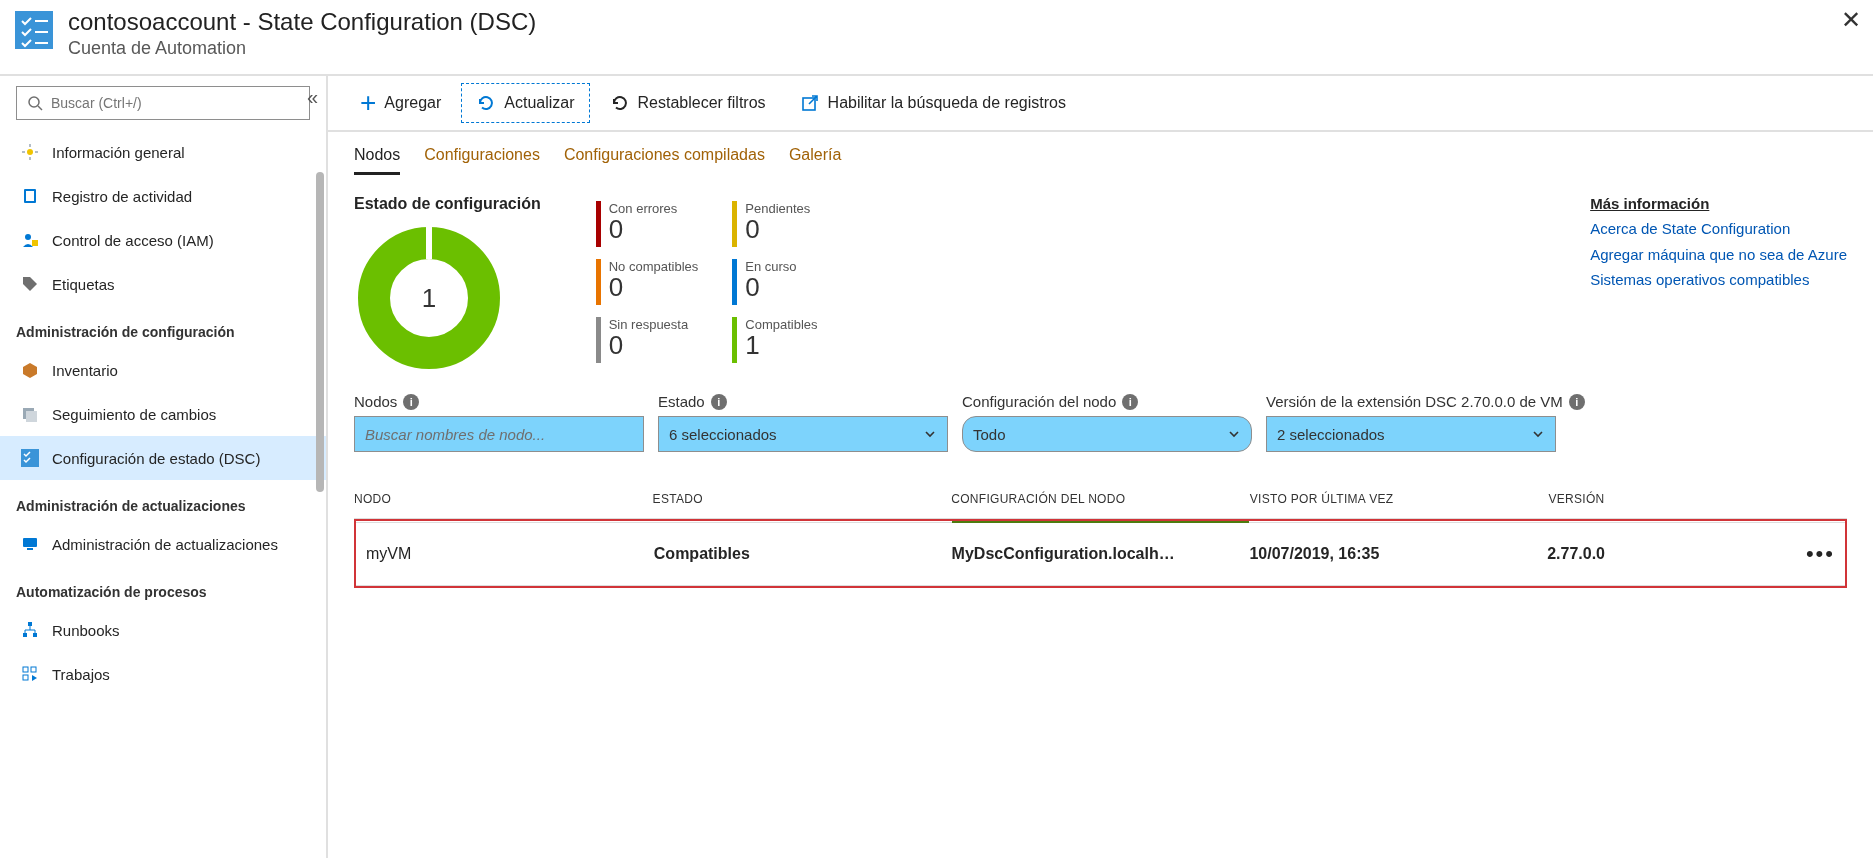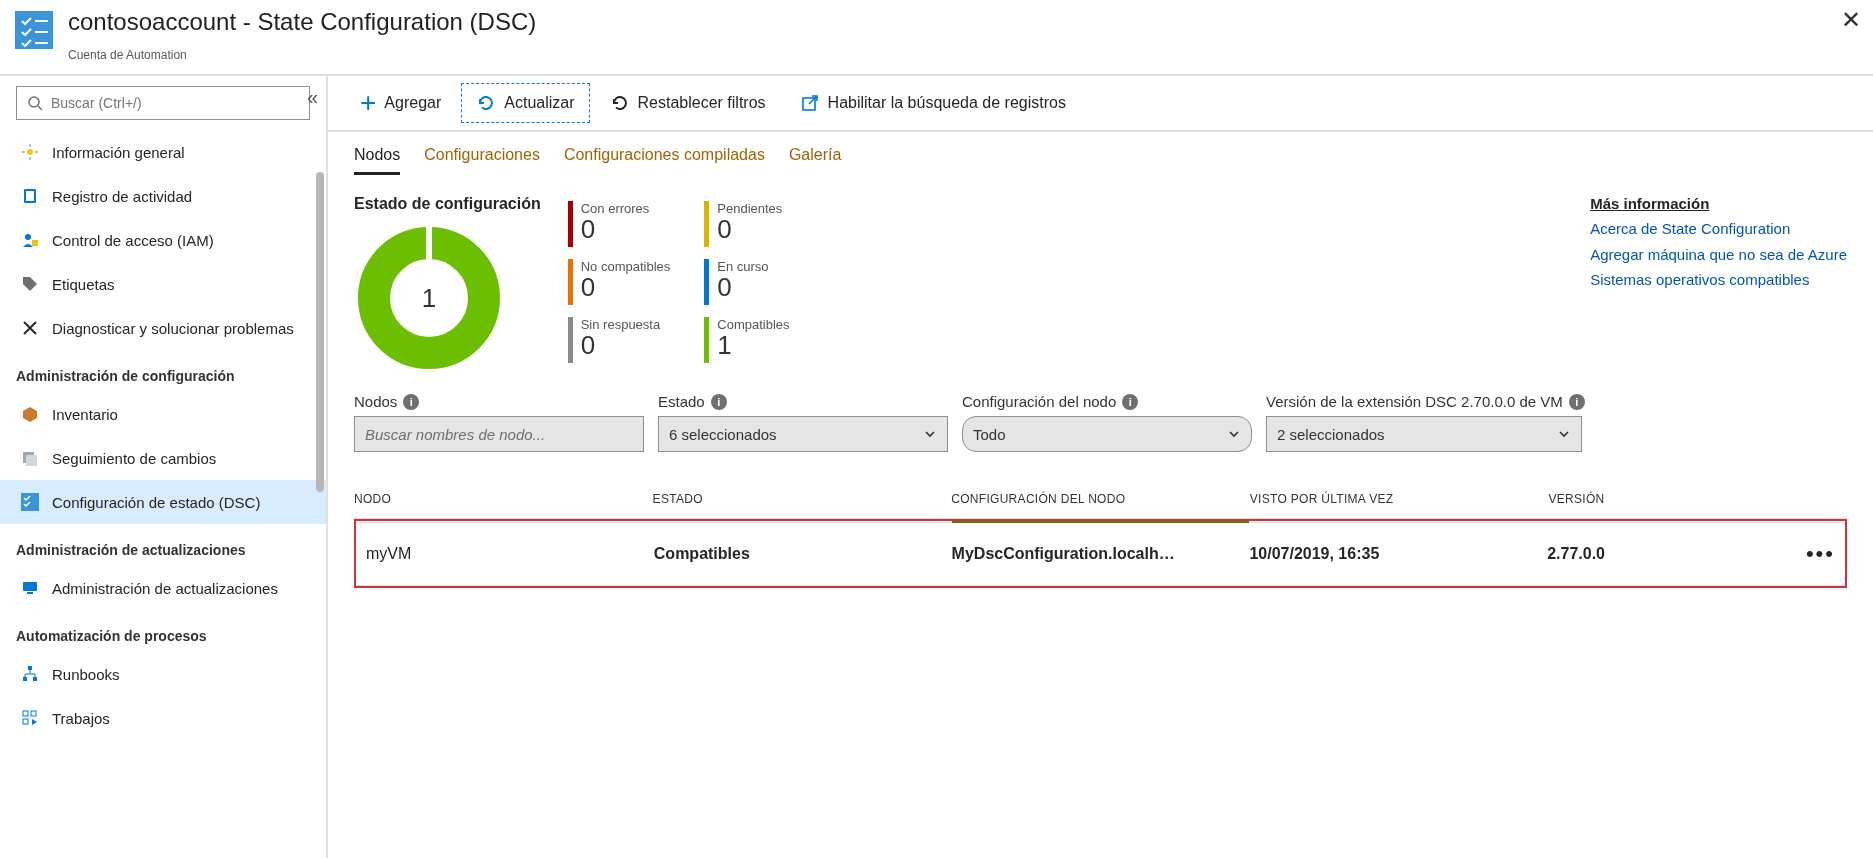--- a/index.html
+++ b/index.html
@@ -3,21 +3,21 @@
 <meta charset="utf-8">
 <style>
   * { box-sizing: border-box; margin: 0; padding: 0; }
   body { font-family: "Segoe UI", Arial, sans-serif; font-size: 14px; color: #252525; background: #fff; width: 1873px; height: 858px; overflow: hidden; }
   svg { display: block; }
 
   
   .header { display: flex; align-items: flex-start; padding: 8px 12px 4px 12px; border-bottom: 2px solid #e0e0e0; height: 76px; }
   .header-icon { width: 44px; height: 44px; display:flex; align-items:center; justify-content:center; margin-right: 12px; }
   .header-title { font-size: 24px; font-weight: 400; color:#222; }
-  .header-sub { font-size: 12px; color:#585858; margin-top:12px;}
+  .header-sub { font-size: 18px; color:#585858; margin-top:2px;}
   .header-close { margin-left: auto; font-size: 24px; color:#333; cursor:pointer; line-height:1;}
 
   
   .body-row { display:flex; height: calc(100% - 62px); }
   .sidebar { width: 328px; border-right: 2px solid #e0e0e0; position: relative; background:#fff; }
   .collapse-icon { position:absolute; top:10px; right:8px; font-size:20px; color:#555;}
   .sidebar-inner { height:100%; padding: 10px 16px 0 16px; overflow:hidden;}
   .search-wrap { border:1px solid #8e8e8e; height:34px; display:flex; align-items:center; padding:0 10px; margin-bottom:10px;}
   .search-wrap svg { margin-right:8px; }
   .search-input { border:none; outline:none; font-size:14px; color:#6f6f6f; flex:1; background:transparent;}
@@ -31,40 +31,40 @@
   .main { flex:1; display:flex; flex-direction:column;}
   .toolbar { display:flex; align-items:center; height:56px; padding:0 18px; border-bottom:2px solid #e0e0e0;}
   .tb-btn { display:flex; align-items:center; height:40px; padding:0 14px; font-size:16px; color:#252525; cursor:pointer; margin-right:6px;}
   .tb-btn.highlight { border:1px dashed #0078d4;}
   .tb-btn svg, .tb-btn .plus { margin-right:8px; }
   .plus { font-size:28px; font-weight:400; color:#0078d4; line-height:1;}
   .main-body { flex:1; padding: 14px 26px 0 26px; overflow:auto;}
   .tabs { display:flex; gap:24px; border-bottom: none; margin-bottom:20px;}
   .tab { font-size:16px; color:#a16207; padding-bottom:8px; cursor:pointer;}
   .tab.active { color:#222; font-weight:400; border-bottom:3px solid #222;}
-  .status-area { display:flex; align-items:flex-start; gap: 27px; margin-bottom:20px;}
+  .status-area { display:flex; align-items:flex-start; gap: 55px; margin-bottom:20px;}
   .donut-block h3 { font-size:16px; font-weight:600; margin-bottom:10px;}
   .donut-wrap { position:relative; width:150px; height:150px;}
   .donut-center { position:absolute; inset:0; display:flex; align-items:center; justify-content:center; font-size:26px; color:#333;}
   .stat-grid { display:grid; grid-template-columns: auto auto; column-gap:34px; row-gap:12px;}
   .stat { display:flex; align-items:flex-start;}
   .stat .bar { width:5px; height:46px; margin-right:8px;}
   .stat .lbl { font-size:13px; color:#555;}
   .stat .val { font-size:26px; color:#333; line-height:1;}
   .info-col { margin-left:auto; font-size:15px;}
   .info-col h4 { font-weight:600; margin-bottom:4px;text-decoration:underline;}
   .info-col a { display:block; color:#0056b3; text-decoration:none; line-height:1.7; cursor:pointer;}
   .filters { display:flex; gap:14px; margin-bottom:30px;}
   .filt { flex:0 0 auto;}
   .filt-label { font-size:15px; color:#333; margin-bottom:6px; display:flex; align-items:center;}
   .filt-label .i { display:inline-flex; width:16px; height:16px; align-items:center; justify-content:center; border-radius:50%; background:#6f6f6f; color:#fff; font-size:11px; font-weight:bold; margin-left:6px;}
-  .filt-box { height:36px; border:1px solid #8e8e8e; display:flex; align-items:center; padding:0 10px; font-size:15px; color:#333; background:#e5e5e5;}
+  .filt-box { height:36px; border:1px solid #8e8e8e; display:flex; align-items:center; padding:0 10px; font-size:15px; color:#333; background:#7dd3fc;}
   .filt-box .ph { color:#6f6f6f; font-style:italic;}
   .filt-box .chev { margin-left:auto; }
-  .w1{width:290px;} .w2{width:290px;} .w3{width:290px;border-radius:14px;} .w4{width:316px;}
+  .w1{width:290px;} .w2{width:290px;} .w3{width:290px;border-radius:14px;} .w4{width:290px;}
   .table { width:100%; border-collapse:collapse;}
   .table th { text-align:left; font-size:12px; font-weight:400; letter-spacing:.3px; color:#333; padding:10px 0 12px 0; border-bottom:1px solid #ddd;}
   .table td { padding:18px 0; font-size:16px; border-bottom:1px solid #ddd;}
   .highlight-row-wrap { border:2.5px solid #d13438; padding:0; }
   .ellipsis { font-size:22px; letter-spacing:2px; cursor:pointer;}
 </style>
 </head>
 <body>
 
 <div class="header">
@@ -135,28 +135,20 @@
           </span>
         <span>Control de acceso (IAM)</span>
       </div>
       <div class="nav-item">
         <span class="ic">
             <svg width="18" height="18" viewBox="0 0 18 18">
               <path d="M2 2 h7 l7 7 -7 7 -7 -7 z" fill="#6f6f6f"></path>
             </svg>
           </span>
         <span>Etiquetas</span>
-      </div>
-      <div class="nav-item">
-        <span class="ic">
-            <svg width="18" height="18" viewBox="0 0 18 18">
-              <path d="M3 15 L15 3 M3 3 L15 15" stroke="#252525" stroke-width="2"></path>
-            </svg>
-          </span>
-        <span>Diagnosticar y solucionar problemas</span>
       </div>
 
       <div class="nav-heading">Administración de configuración</div>
       <div class="nav-item">
         <span class="ic">
             <svg width="18" height="18" viewBox="0 0 18 18">
               <path d="M2 6 l7 -4 l7 4 v7 l-7 4 l-7 -4 z" fill="#c97a2a"></path>
             </svg>
           </span>
         <span>Inventario</span>

